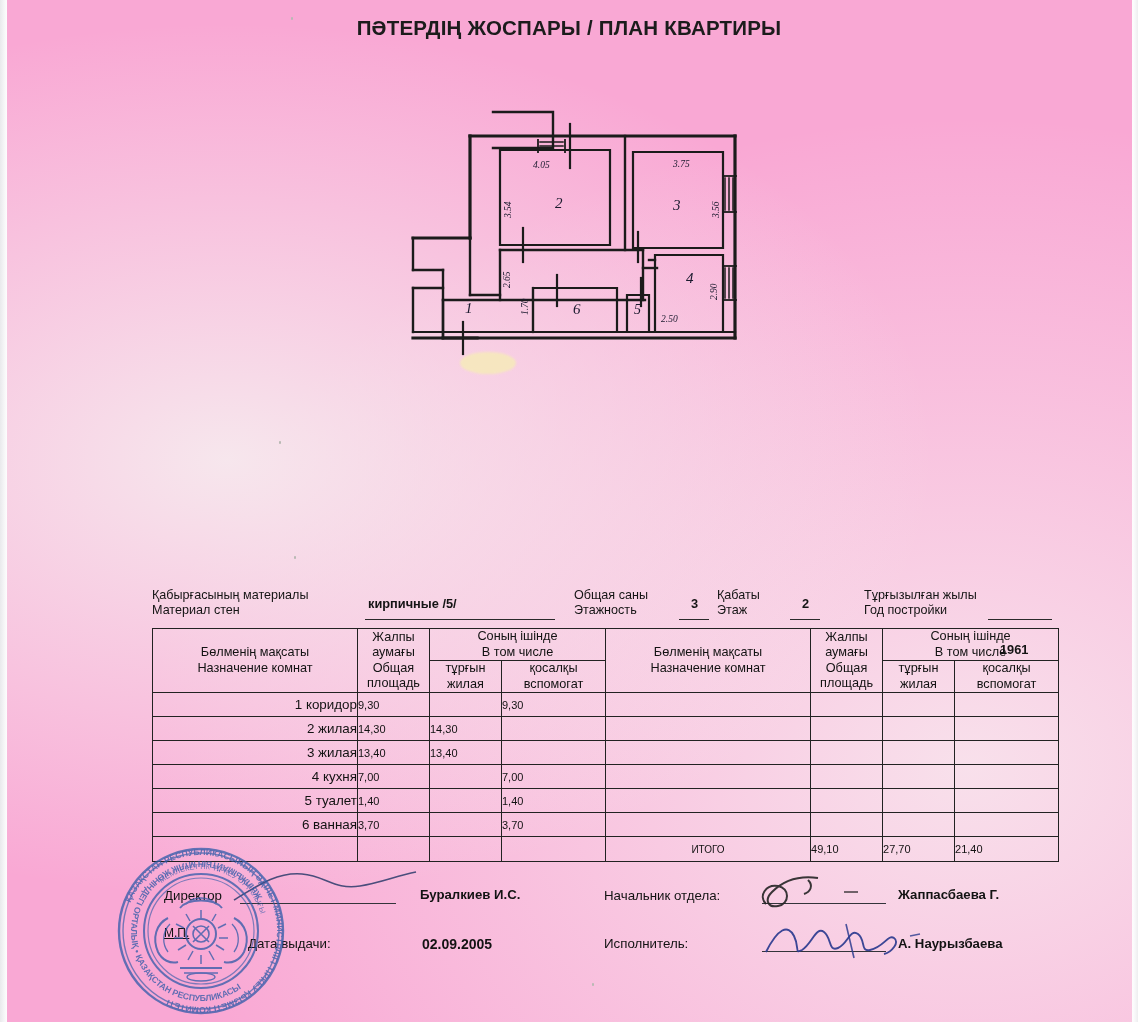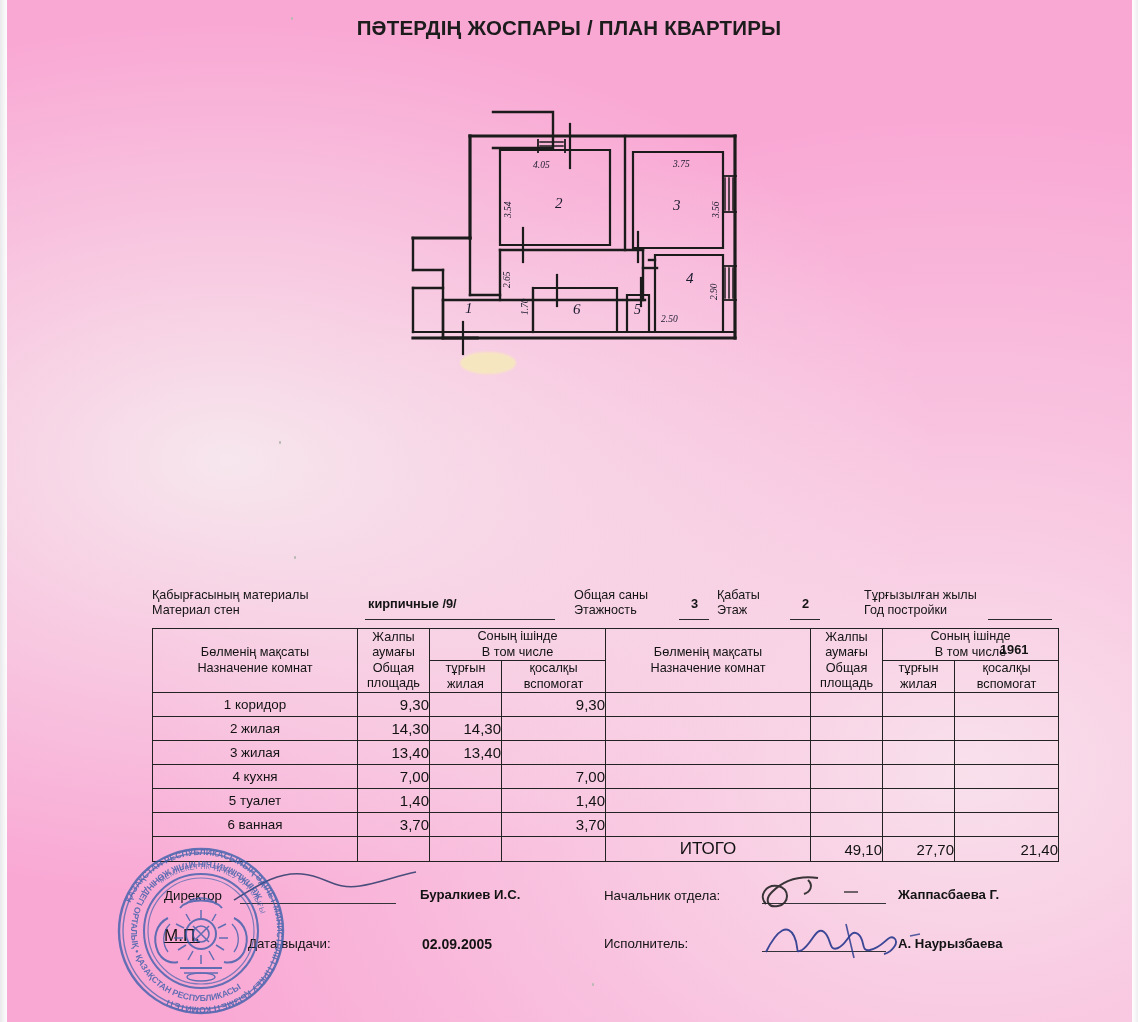--- a/index.html
+++ b/index.html
@@ -127,34 +127,34 @@
     vertical-align: middle;
   }
   .hcell {
     text-align: center;
     line-height: 15.5px;
     font-size: 12.7px;
     padding: 3px 2px;
   }
   .hcell .ln2 { display: block; }
   .rowcell-name {
-    text-align: center;
+    text-align: right;
     padding: 3px 2px 3px 5px;
     font-size: 13.4px;
     height: 23px;
   }
   .rowcell-num {
-    text-align: right;
+    text-align: left;
     padding: 3px 2px 3px 4px;
-    font-size: 15px;
+    font-size: 11px;
     height: 23px;
   }
   .total-label {
     text-align: center;
-    font-size: 17px;
+    font-size: 10px;
     padding: 3px 4px;
     height: 24px;
   }
   .blankcell { height: 23px; }
 
   
   #footer {
     position: absolute;
     left: 152px;
     top: 872px;
@@ -317,21 +317,21 @@
     </svg>
   </div>
 
   <div class="spot"></div>
 
   <div class="infostrip">
     <div class="lbl2" style="left:0px; top:0px;">
       <span>Қабырғасының материалы</span><br>
       <span>Материал стен</span>
     </div>
-    <div class="val-b" style="left:216px; top:8px;">кирпичные /9/</div>
+    <div class="val-b" style="left:216px; top:8px;">кирпичные /5/</div>
     <div class="uline" style="left:213px; top:31px; width:190px;"></div>
 
     <div class="lbl2" style="left:422px; top:0px;">
       <span>Общая саны</span><br>
       <span>Этажность</span>
     </div>
     <div class="val-b" style="left:539px; top:8px;">3</div>
     <div class="uline" style="left:527px; top:31px; width:30px;"></div>
 
     <div class="lbl2" style="left:565px; top:0px;">
@@ -484,21 +484,21 @@
         </tr>
       </tbody>
     </table>
   </div>
 
   <div id="footer">
     <div class="f-lbl" style="left:4px; top:16px;margin-left:8px;">Директор</div>
     <div class="f-line" style="left:88px; top:31px; width:156px;"></div>
     <div class="f-name" style="left:268px; top:15px;">Буралкиев И.С.</div>
 
-    <div class="f-lbl" style="left:12px; top:54px; font-size:17px;text-decoration:underline;">М.П.</div>
+    <div class="f-lbl" style="left:12px; top:54px; font-size:12px;text-decoration:underline;">М.П.</div>
 
     <div class="f-lbl" style="left:96px; top:64px;">Дата выдачи:</div>
     <div class="f-name" style="left:270px; top:64px; font-size:14px;">02.09.2005</div>
 
     <div class="f-lbl" style="left:452px; top:16px;">Начальник отдела:</div>
     <div class="f-line" style="left:610px; top:31px; width:124px;"></div>
     <div class="f-name" style="left:746px; top:15px;">Жаппасбаева Г.</div>
 
     <div class="f-lbl" style="left:452px; top:64px;text-align:center;">Исполнитель:</div>
     <div class="f-line" style="left:610px; top:79px; width:124px;"></div>

